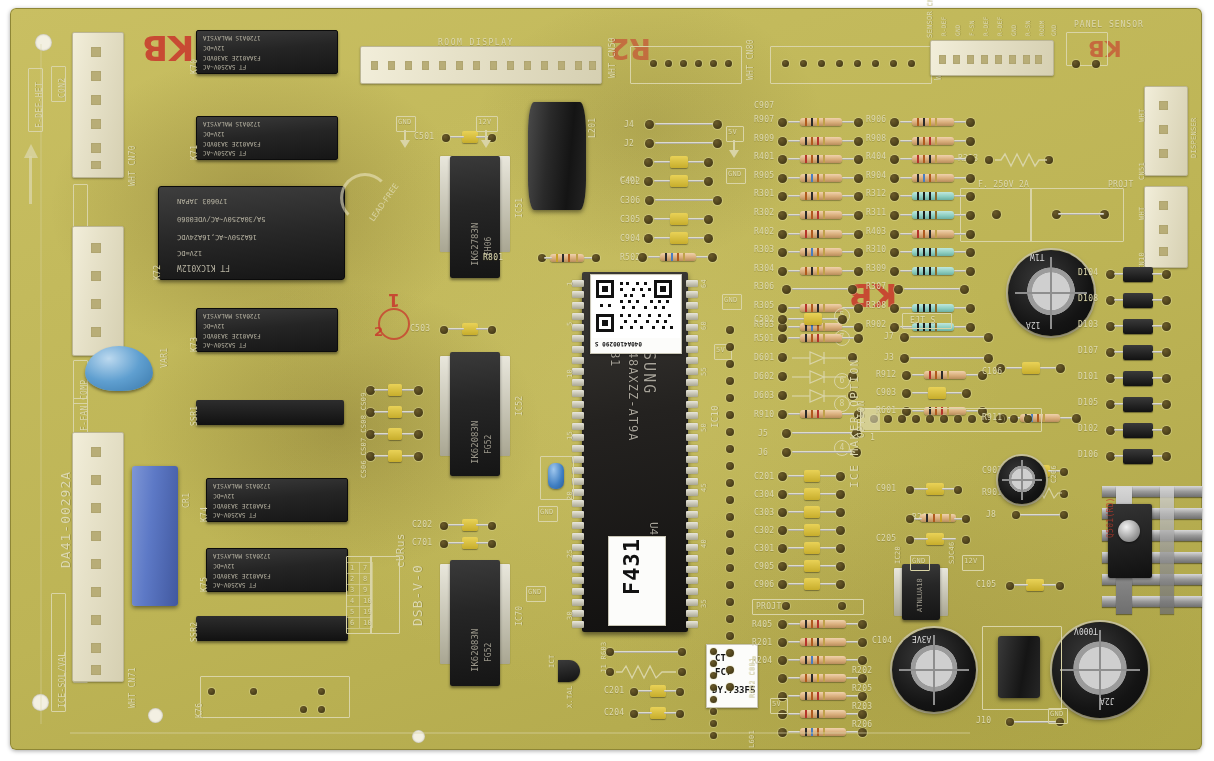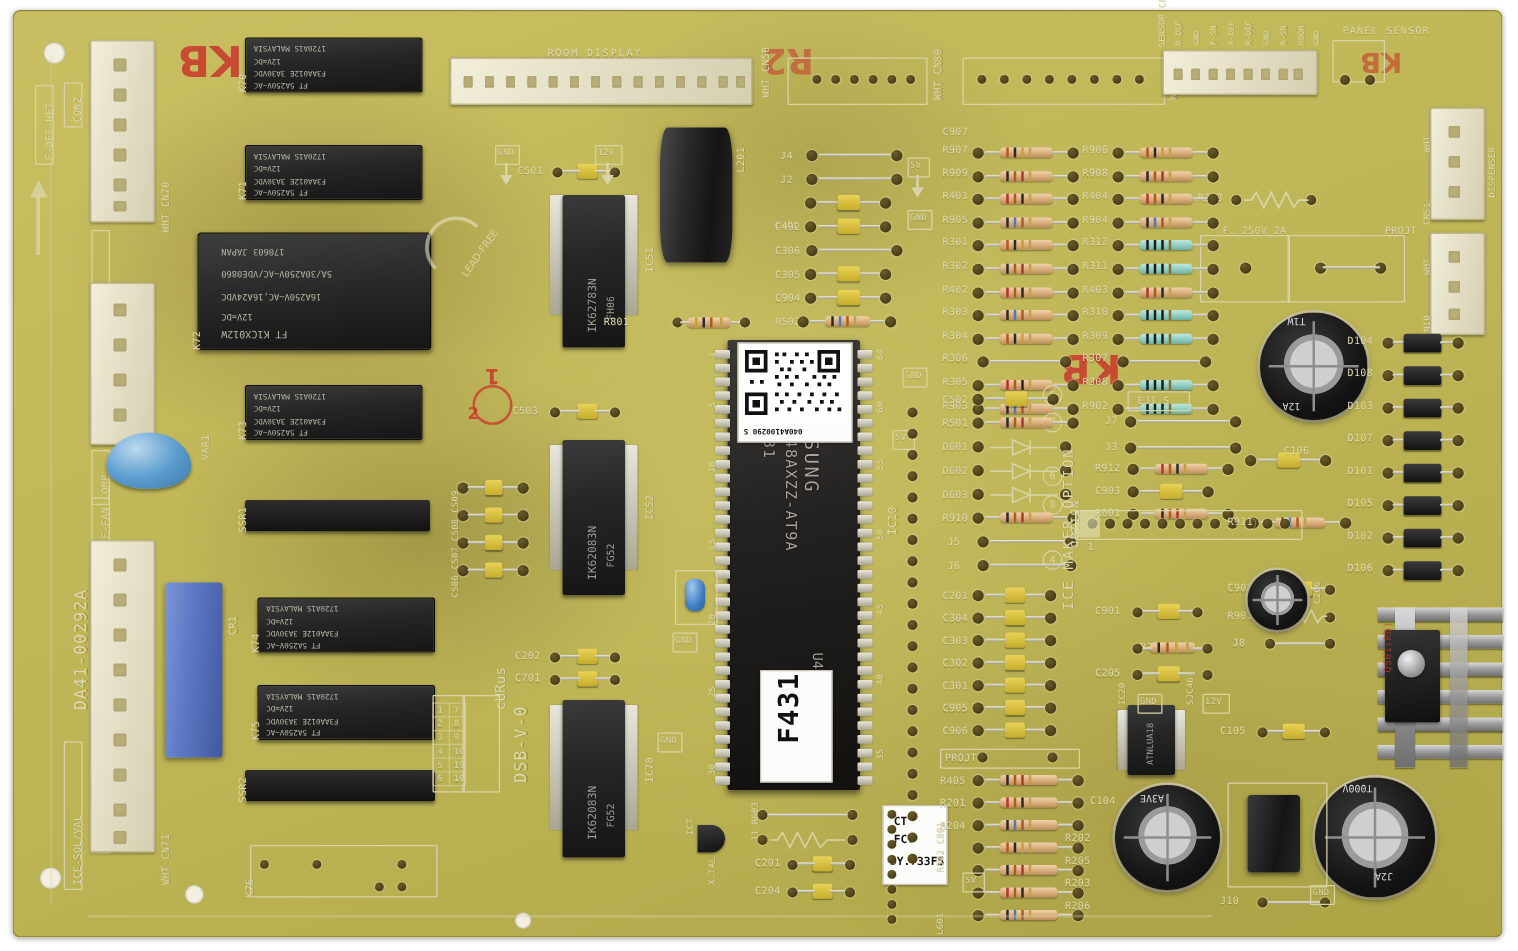--- a/index.html
+++ b/index.html
@@ -1080,21 +1080,21 @@
       </div>
     <div class="silk" style="left:860px;top:425px;font-size:8px;">1</div>
 
     <div class="silk" style="left:900px;top:308px;">EJT S</div>
     <div class="silkbox" style="left:892px;top:305px;width:48px;height:14px;"></div>
     <div class="silk" style="left:874px;top:324px;">J7</div>
     <div class="silk" style="left:874px;top:345px;">J3</div>
     <div class="silk" style="left:866px;top:362px;">R912</div>
     <div class="silk" style="left:866px;top:380px;">C903</div>
     <div class="silk" style="left:866px;top:398px;">R601</div>
-    <div class="silk" style="left:972px;top:348px;margin-left:45px;">C106</div>
+    <div class="silk" style="left:972px;top:359px;">C106</div>
     <div class="silk" style="left:972px;top:405px;">R911</div>
 
     <div class="silk v" style="left:846px;top:430px;font-size:9px;letter-spacing:1px;">OPTION</div>
 
     <div class="silk" style="left:744px;top:464px;">C201</div>
     <div class="silk" style="left:744px;top:482px;">C304</div>
     <div class="silk" style="left:744px;top:500px;">C303</div>
     <div class="silk" style="left:744px;top:518px;">C302</div>
     <div class="silk" style="left:744px;top:536px;">C301</div>
     <div class="silk" style="left:744px;top:554px;">C905</div>

